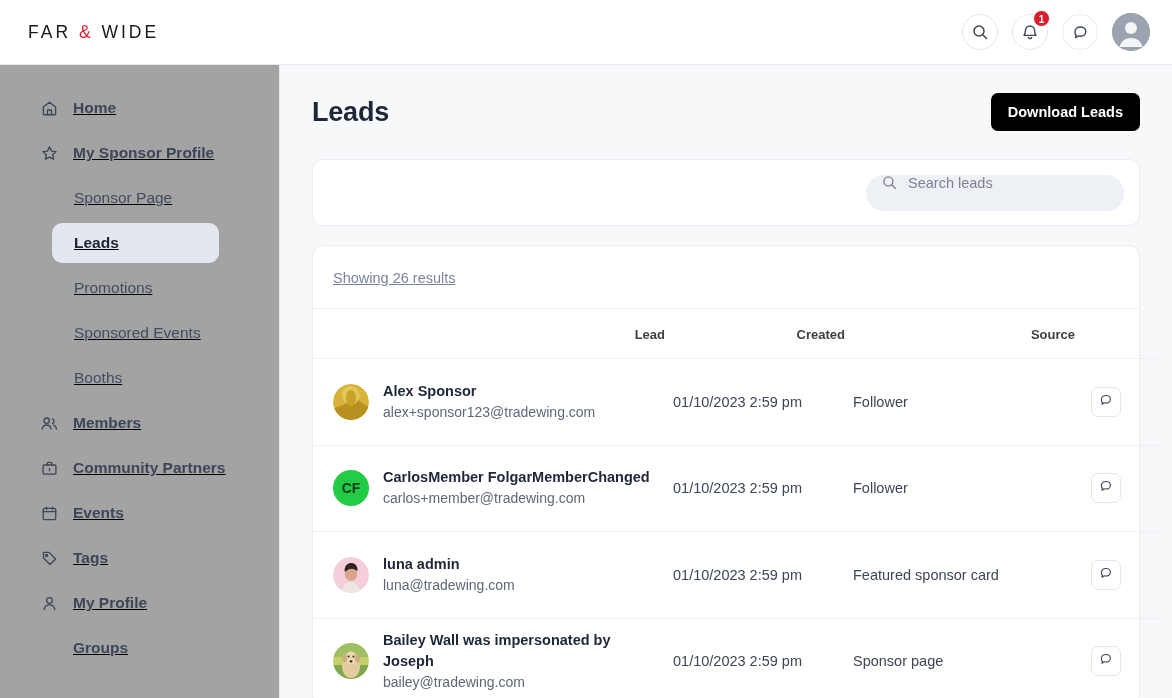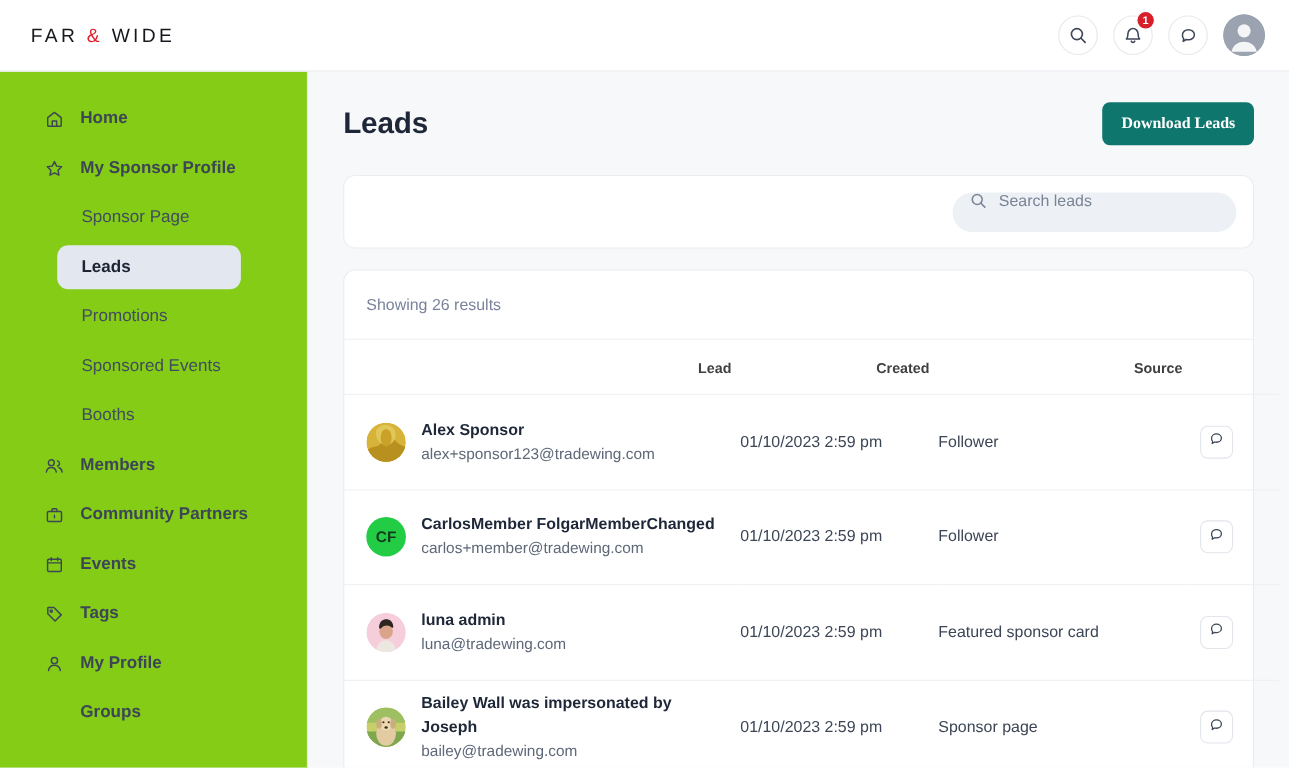--- a/index.html
+++ b/index.html
@@ -43,22 +43,22 @@
   }
   .avatar-top {
     width: 38px; height: 38px; border-radius: 50%;
     background: #9AA3AF; display: flex; align-items: center;
     justify-content: center; cursor: pointer; overflow: hidden;
   }
 
   
   .sidebar {
     position: absolute; top: 65px; left: 0; width: 280px; height: 633px;
-    background: #84cc16; border-right: 1px solid #E7E9EE;
-    padding-top: 18px; overflow: hidden;
+    background: #a3a3a3; border-right: 1px solid #E7E9EE;
+    padding-top: 18px; overflow: hidden; text-decoration: underline;
   }
   .nav-item {
     display: flex; align-items: center; gap: 15px;
     height: 40px; margin: 5px 24px 5px 40px;
     padding: 0 14px 0 0; border-radius: 9px;
     color: #3C4656; font-size: 15.5px; font-weight: 600;
     cursor: pointer; white-space: nowrap;
   }
   .nav-item .nic { width: 18px; height: 18px; flex: 0 0 18px;
                    display: flex; align-items: center; justify-content: center; }
@@ -79,24 +79,24 @@
     width: 892px; height: 633px; background: #F7F8FA;
     overflow: hidden;
   }
   .page-head {
     display: flex; align-items: center;
     padding: 22px 32px 0 32px; height: 72px;
   }
   .page-title { font-size: 27px; font-weight: 700; color: #1D2738; letter-spacing: -0.2px; }
   .btn-primary {
     margin-left: auto;
-    background: #0f766e; color: #fff; border: none;
+    background: #000000; color: #fff; border: none;
     border-radius: 7px; padding: 11px 17px;
     font-size: 14.5px; font-weight: 700;
-    font-family: Liberation Serif, serif; cursor: pointer;
+    font-family: Liberation Sans, sans-serif; cursor: pointer;
     white-space: nowrap;
   }
   .card {
     background: #fff; border: 1px solid #EAECF1;
     border-radius: 11px; margin: 0 32px;
   }
   .search-card { height: 67px; display: flex; align-items: center;
                  justify-content: flex-end; padding-right: 15px; margin-top: 22px; }
   .search-box {
     display: flex; align-items: flex-start; gap: 11px;
@@ -106,21 +106,21 @@
   .search-box input {
     border: none; outline: none; background: transparent;
     font-size: 14.5px; color: #5C6575; width: 100%;
     font-family: "Liberation Sans", sans-serif;
   }
   .search-box input::placeholder { color: #7A8495; }
 
   .table-card { margin-top: 19px; }
   .results-bar {
     padding: 24px 24px 22px 20px;
-    font-size: 14.5px; color: #79839A; border-bottom: 1px solid #EEF0F4;
+    font-size: 14.5px; color: #79839A; border-bottom: 1px solid #EEF0F4; text-decoration: underline;
   }
   .tbl { width: 100%; border-collapse: collapse; table-layout: fixed; }
   .tbl th {
     text-align: right; font-size: 13px; font-weight: 700; color: #404040;
     padding: 18px 8px 16px 0; border-bottom: 1px solid #EEF0F4;
   }
   .tbl td { padding: 0 8px 0 0; border-bottom: 1px solid #EEF0F4; height: 86.5px;
             vertical-align: middle; }
   .tbl tr:last-child td { border-bottom: 1px solid #EEF0F4; }
   .col-lead { width: 360px; padding-left: 20px !important; }

